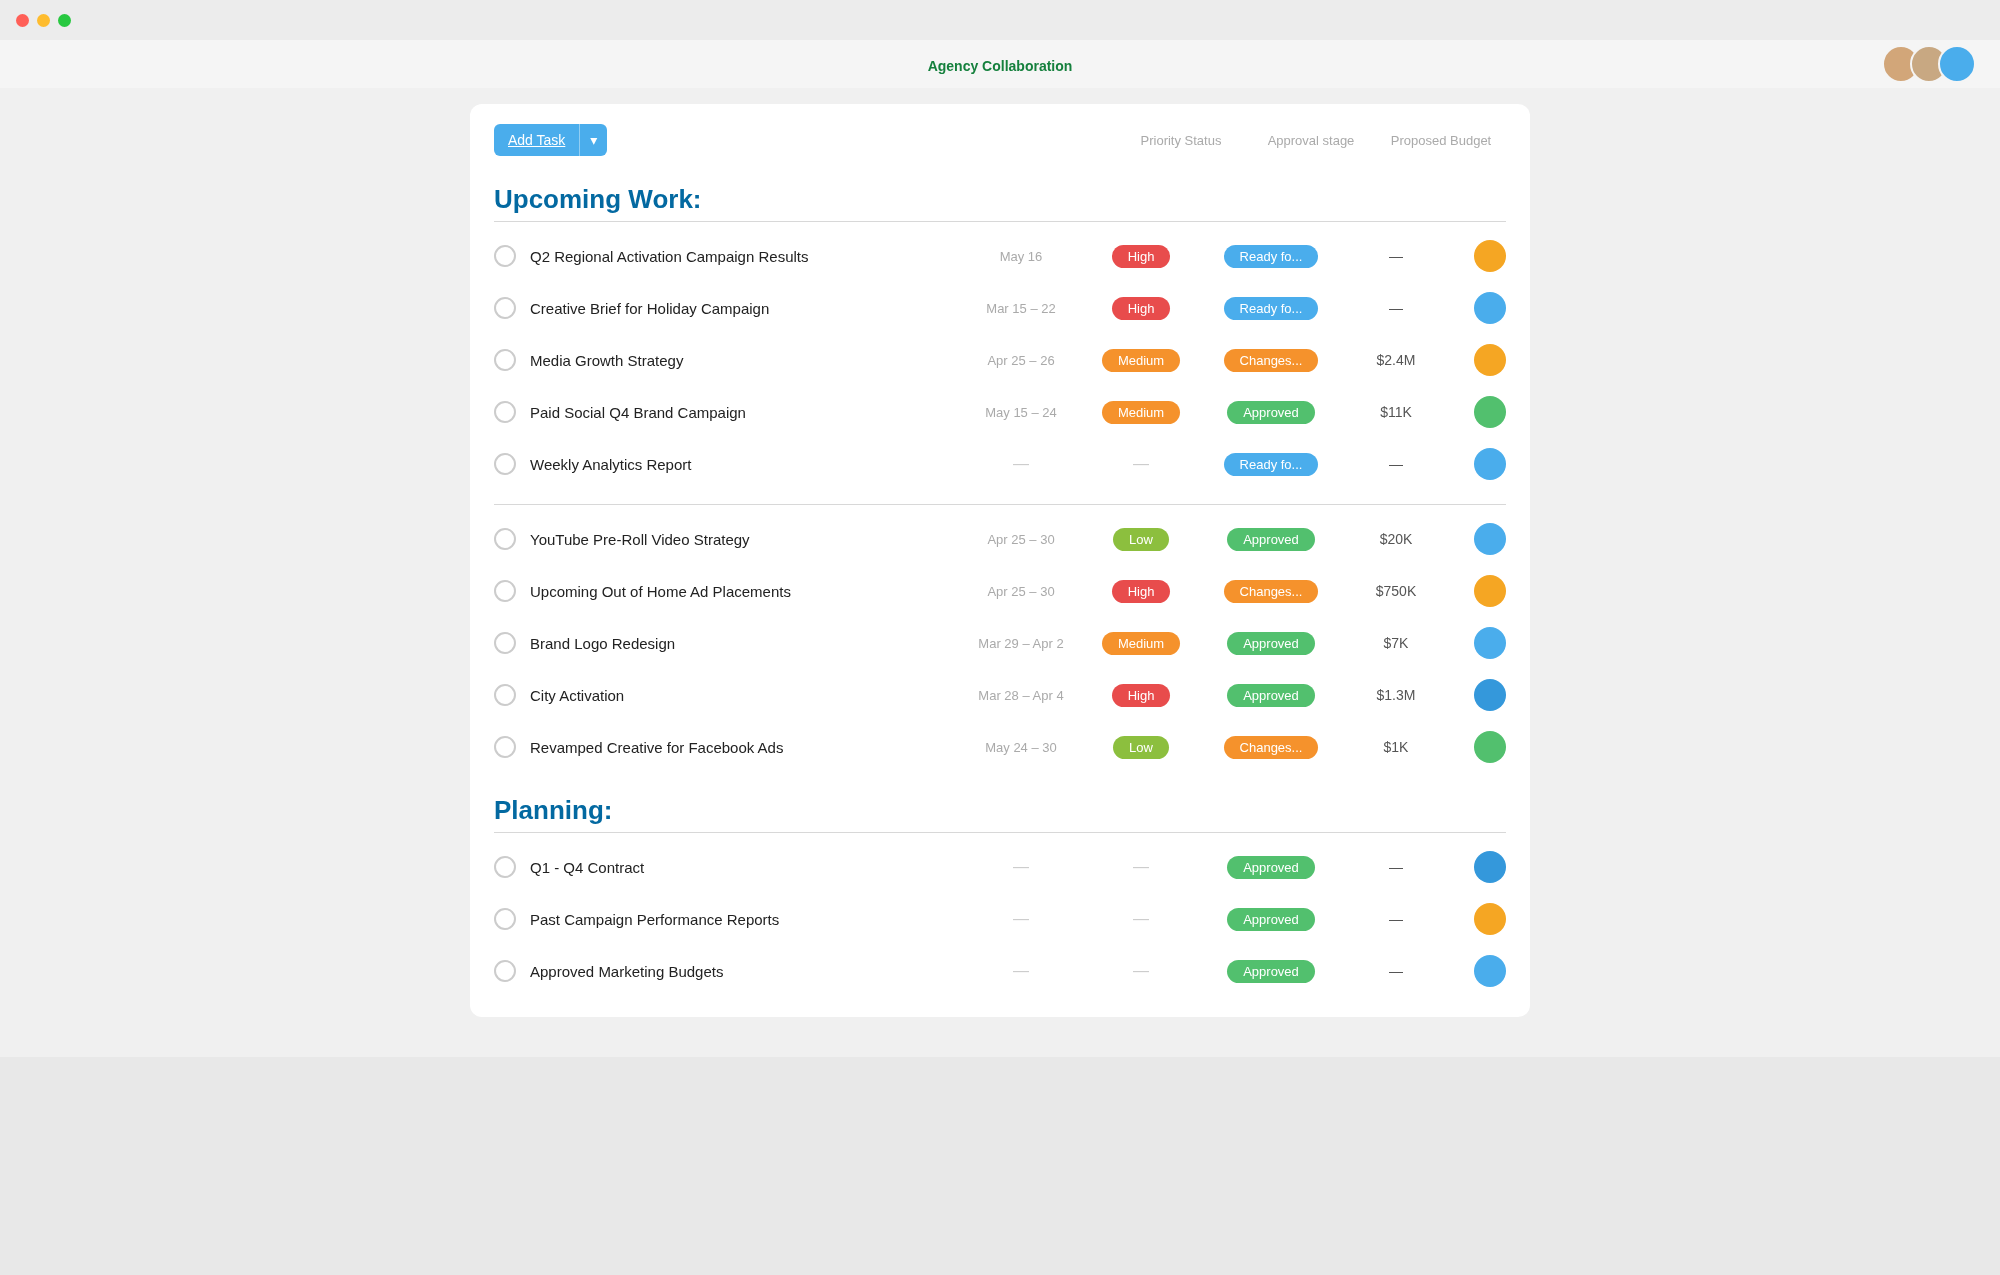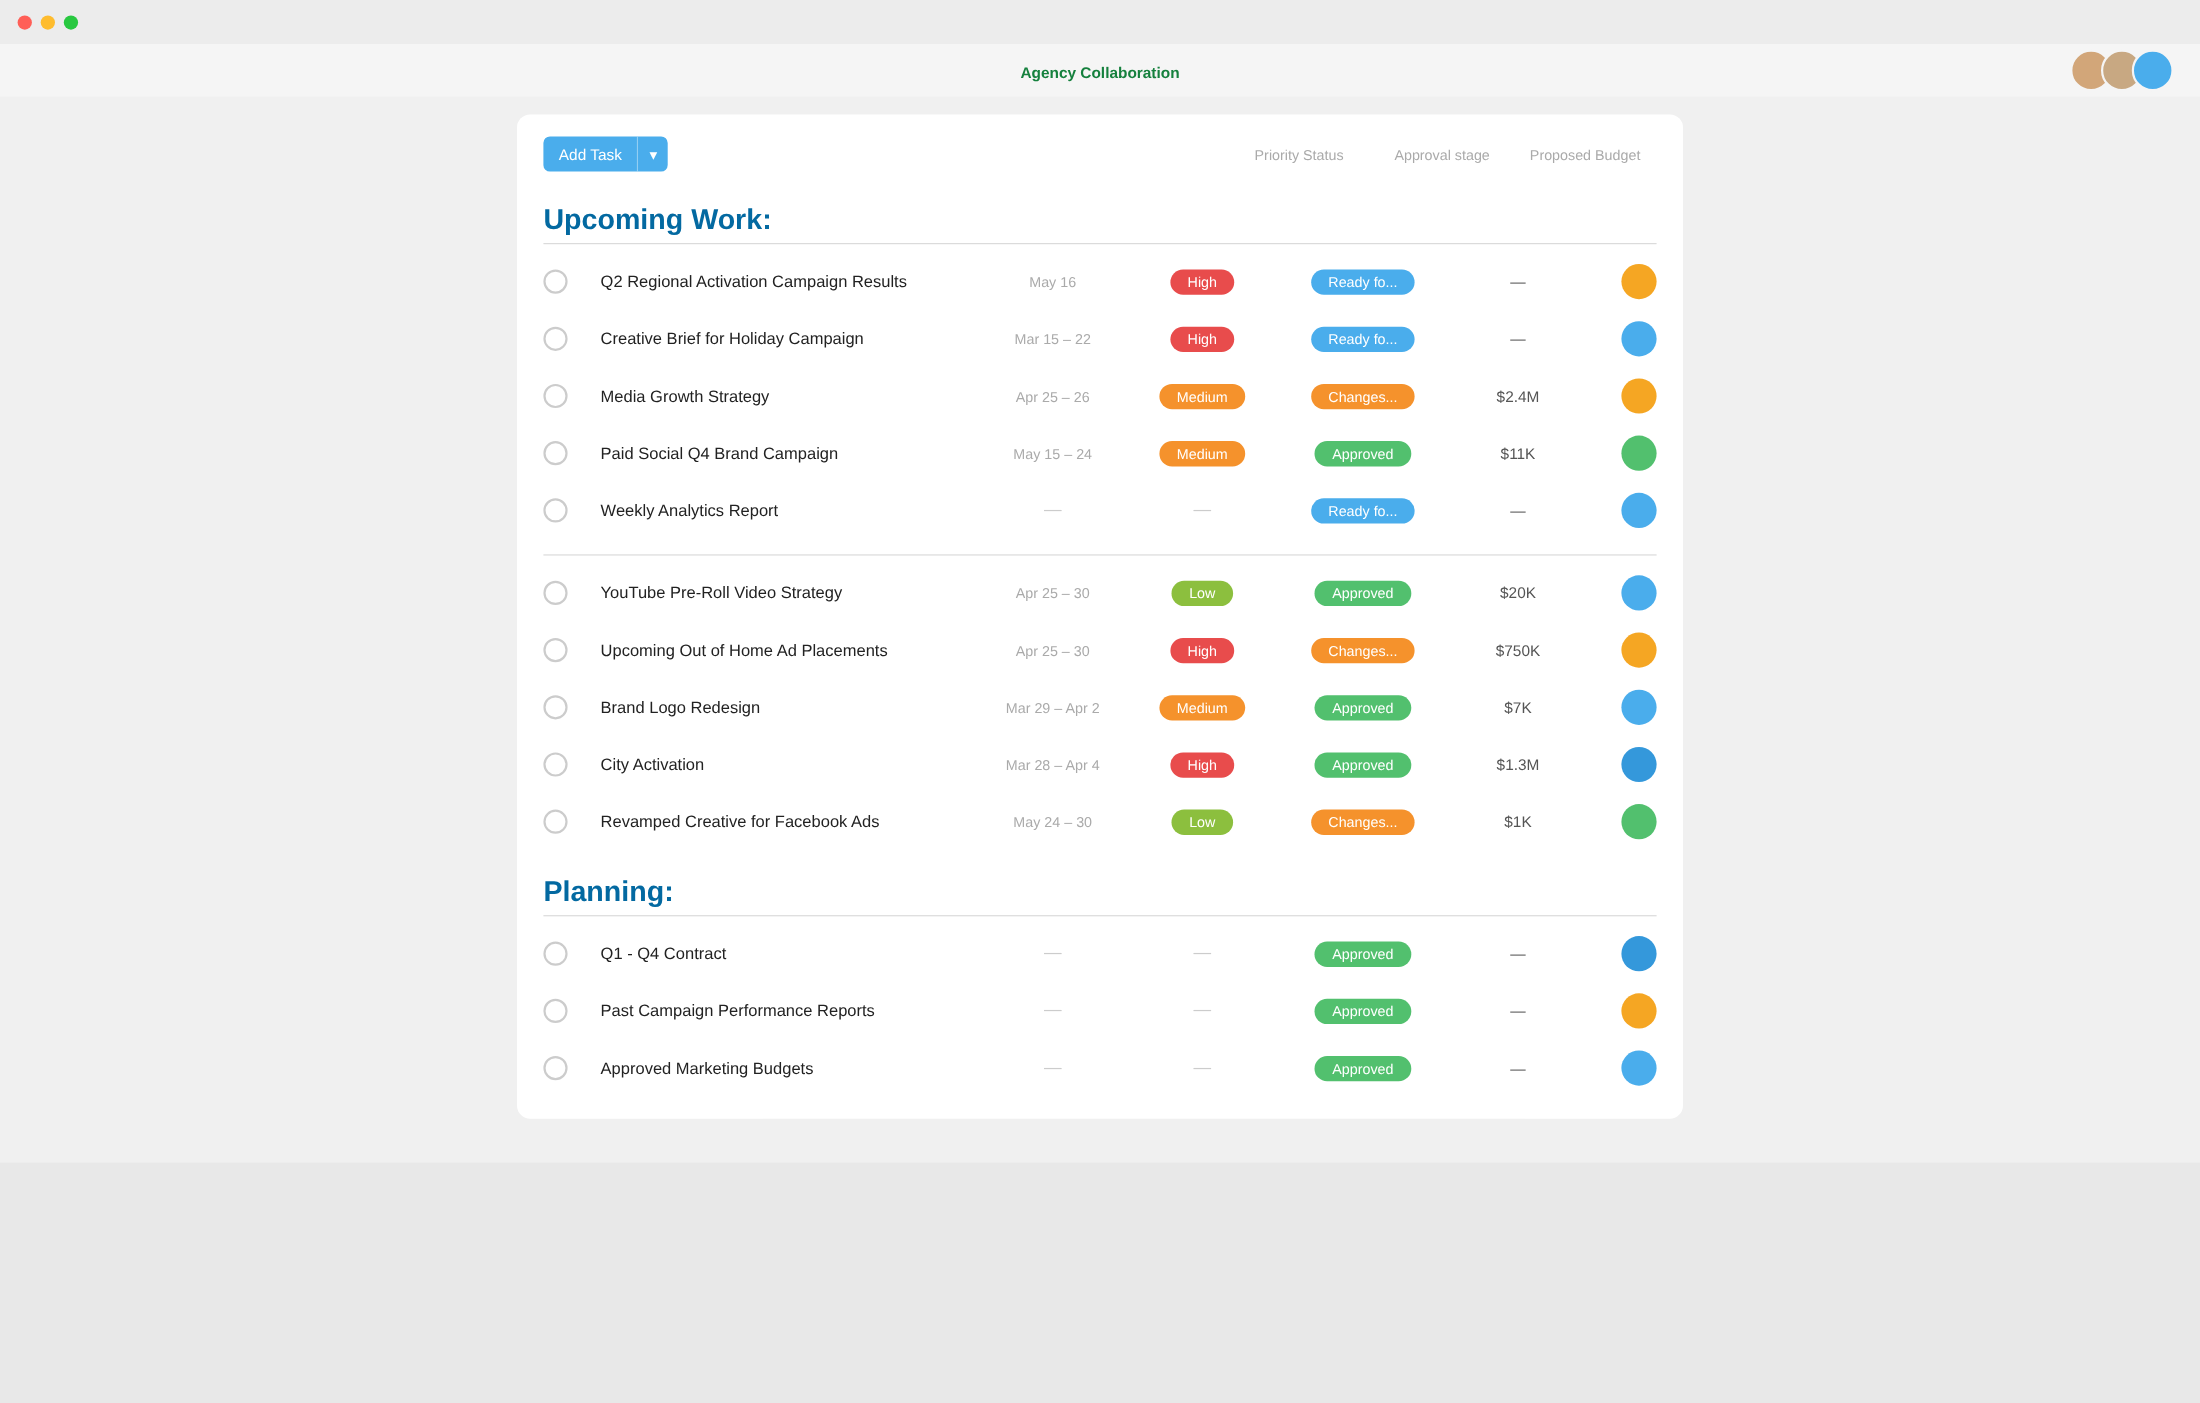--- a/index.html
+++ b/index.html
@@ -81,20 +81,21 @@
       color: #fff;
       border: none;
       border-radius: 6px;
       cursor: pointer;
       font-size: 14px;
       font-weight: 500;
       overflow: hidden;
     }
     .add-task-label {
       padding: 0 14px;
+      text-decoration: underline;
     }
     .add-task-dropdown {
       padding: 8px 10px;
       border-left: 1px solid rgba(255,255,255,0.4);
       display: flex;
       align-items: center;
     }
     .col-headers {
       display: flex;
       gap: 0;
@@ -115,21 +116,21 @@
     .section-divider {
       border: none;
       border-top: 1.5px solid #d8d8d8;
       margin: 0 0 8px;
     }
 
     .task-row {
       display: flex;
       align-items: center;
       padding: 10px 0;
-      gap: 16px;
+      gap: 0;
     }
     .task-checkbox {
       width: 22px; height: 22px;
       border: 2px solid #ccc;
       border-radius: 50%;
       flex-shrink: 0;
       margin-right: 14px;
       cursor: pointer;
     }
     .task-name {

